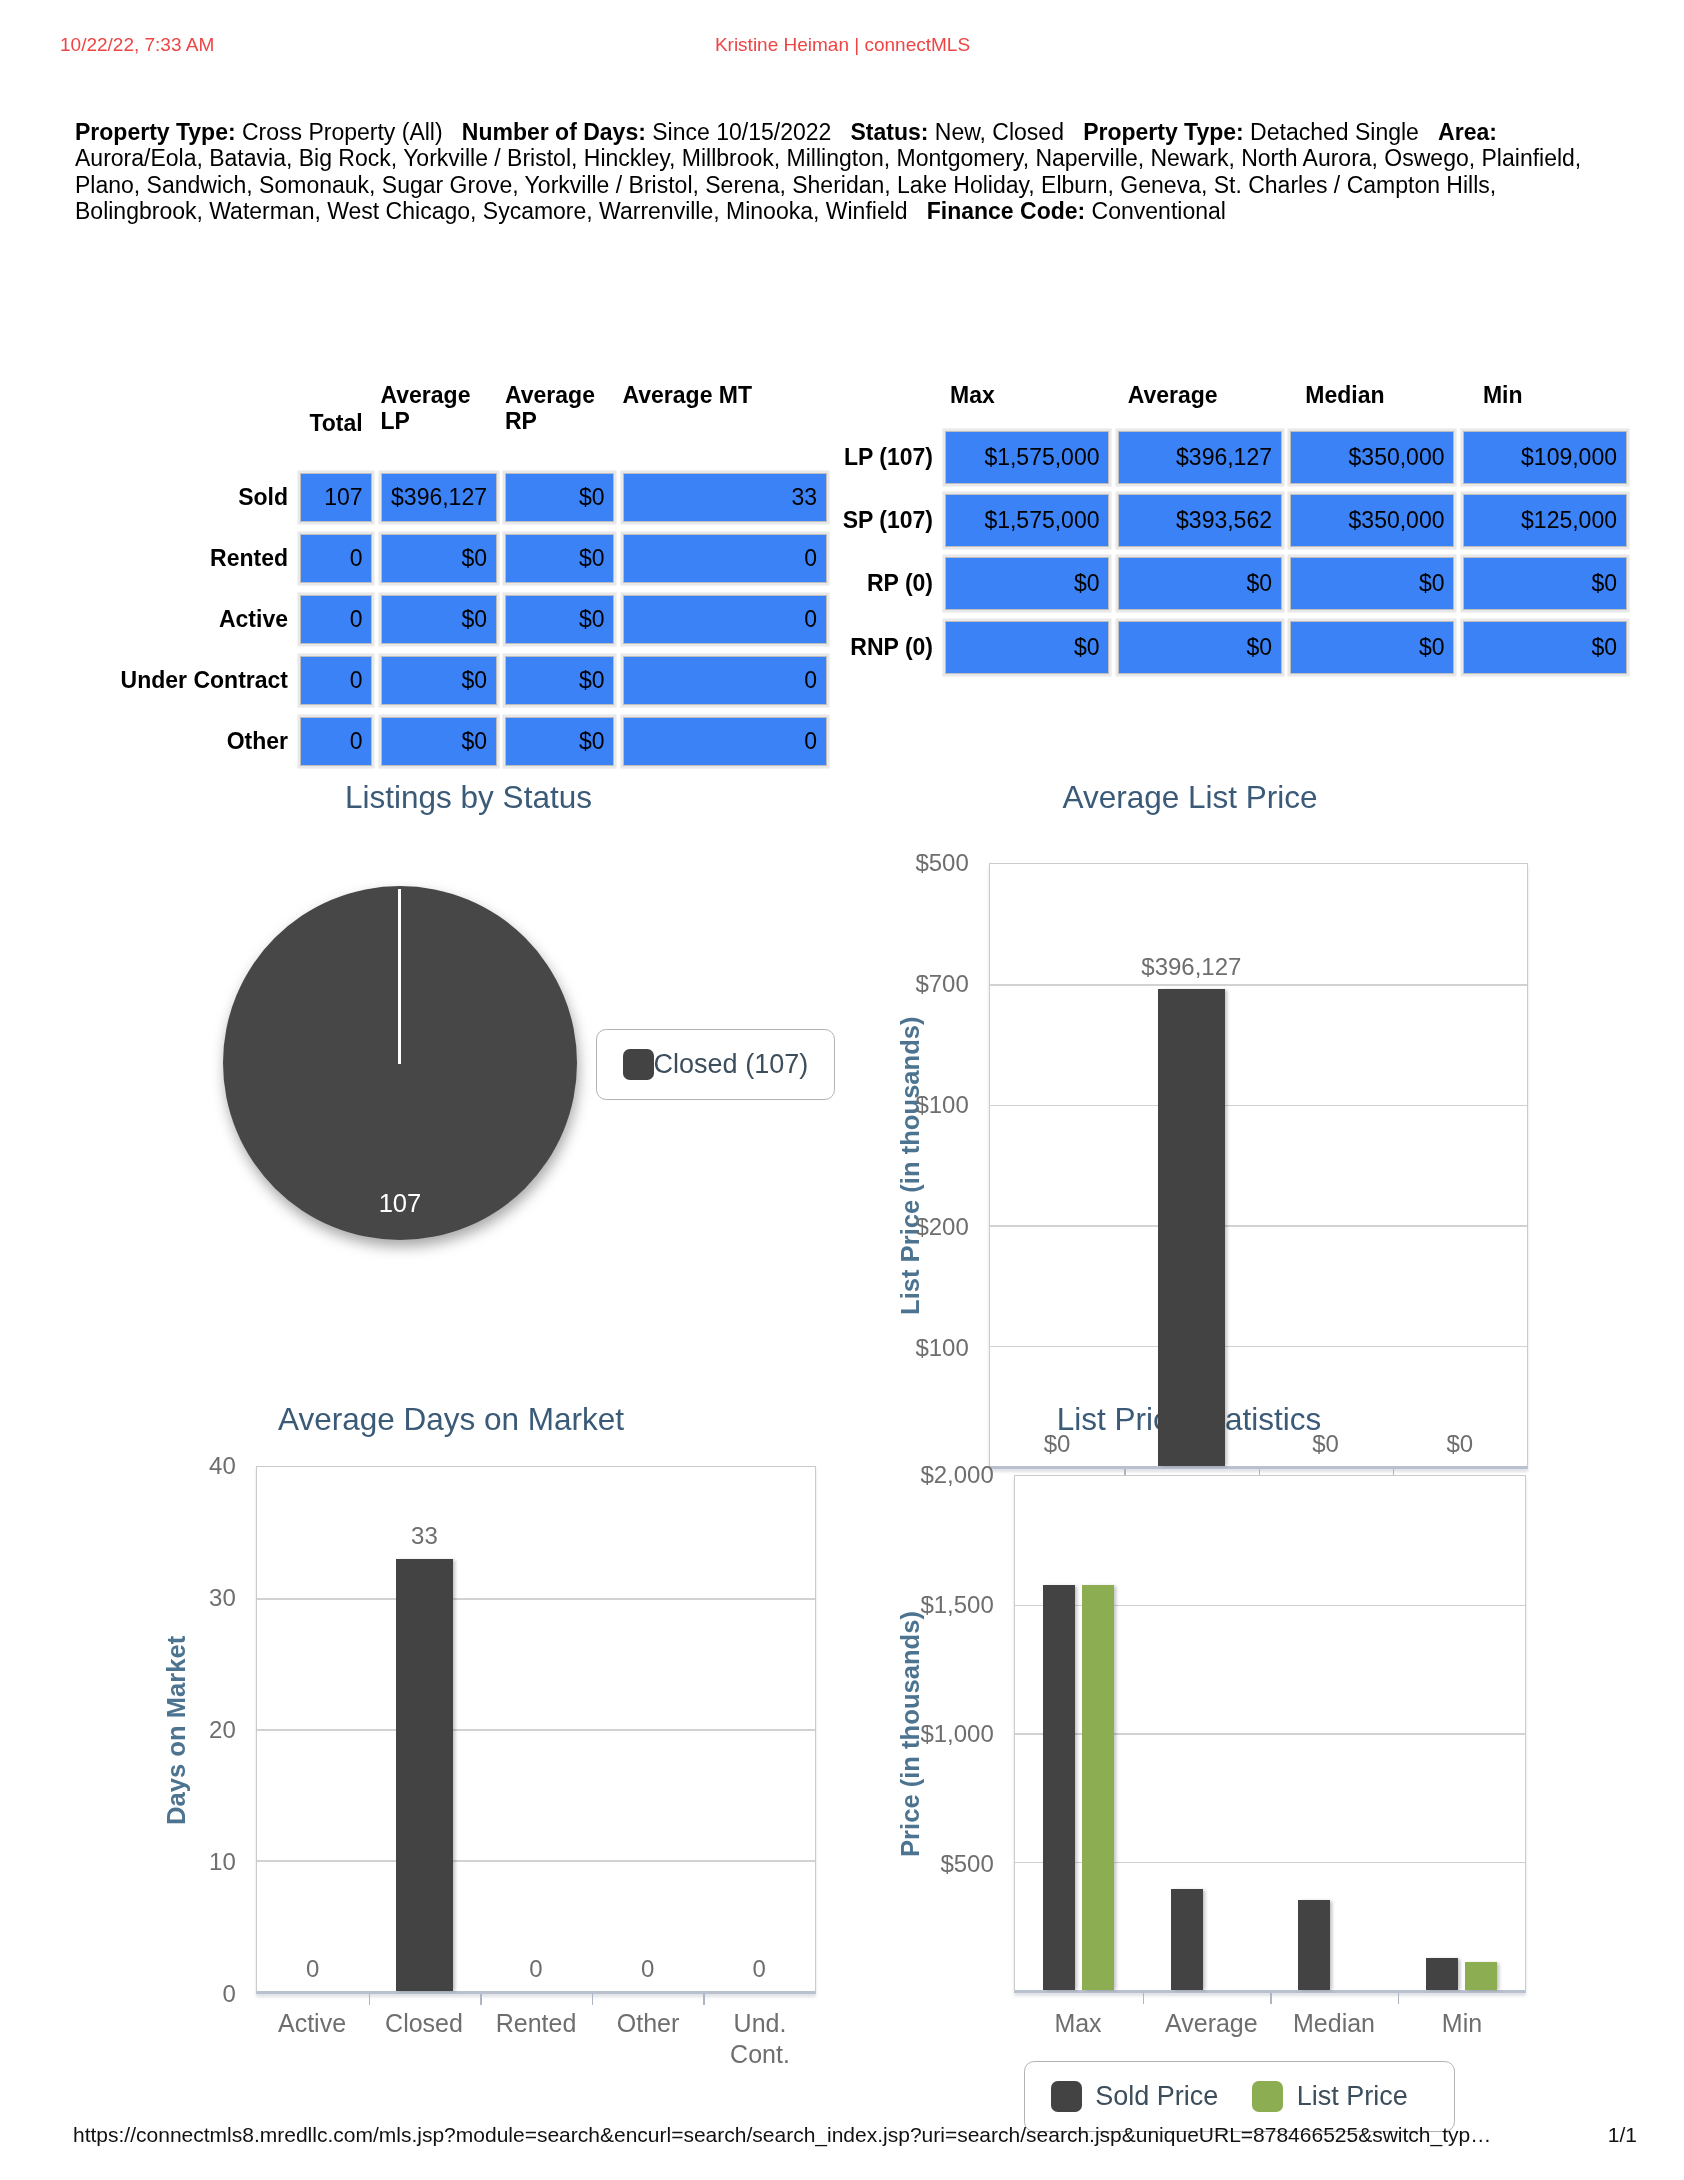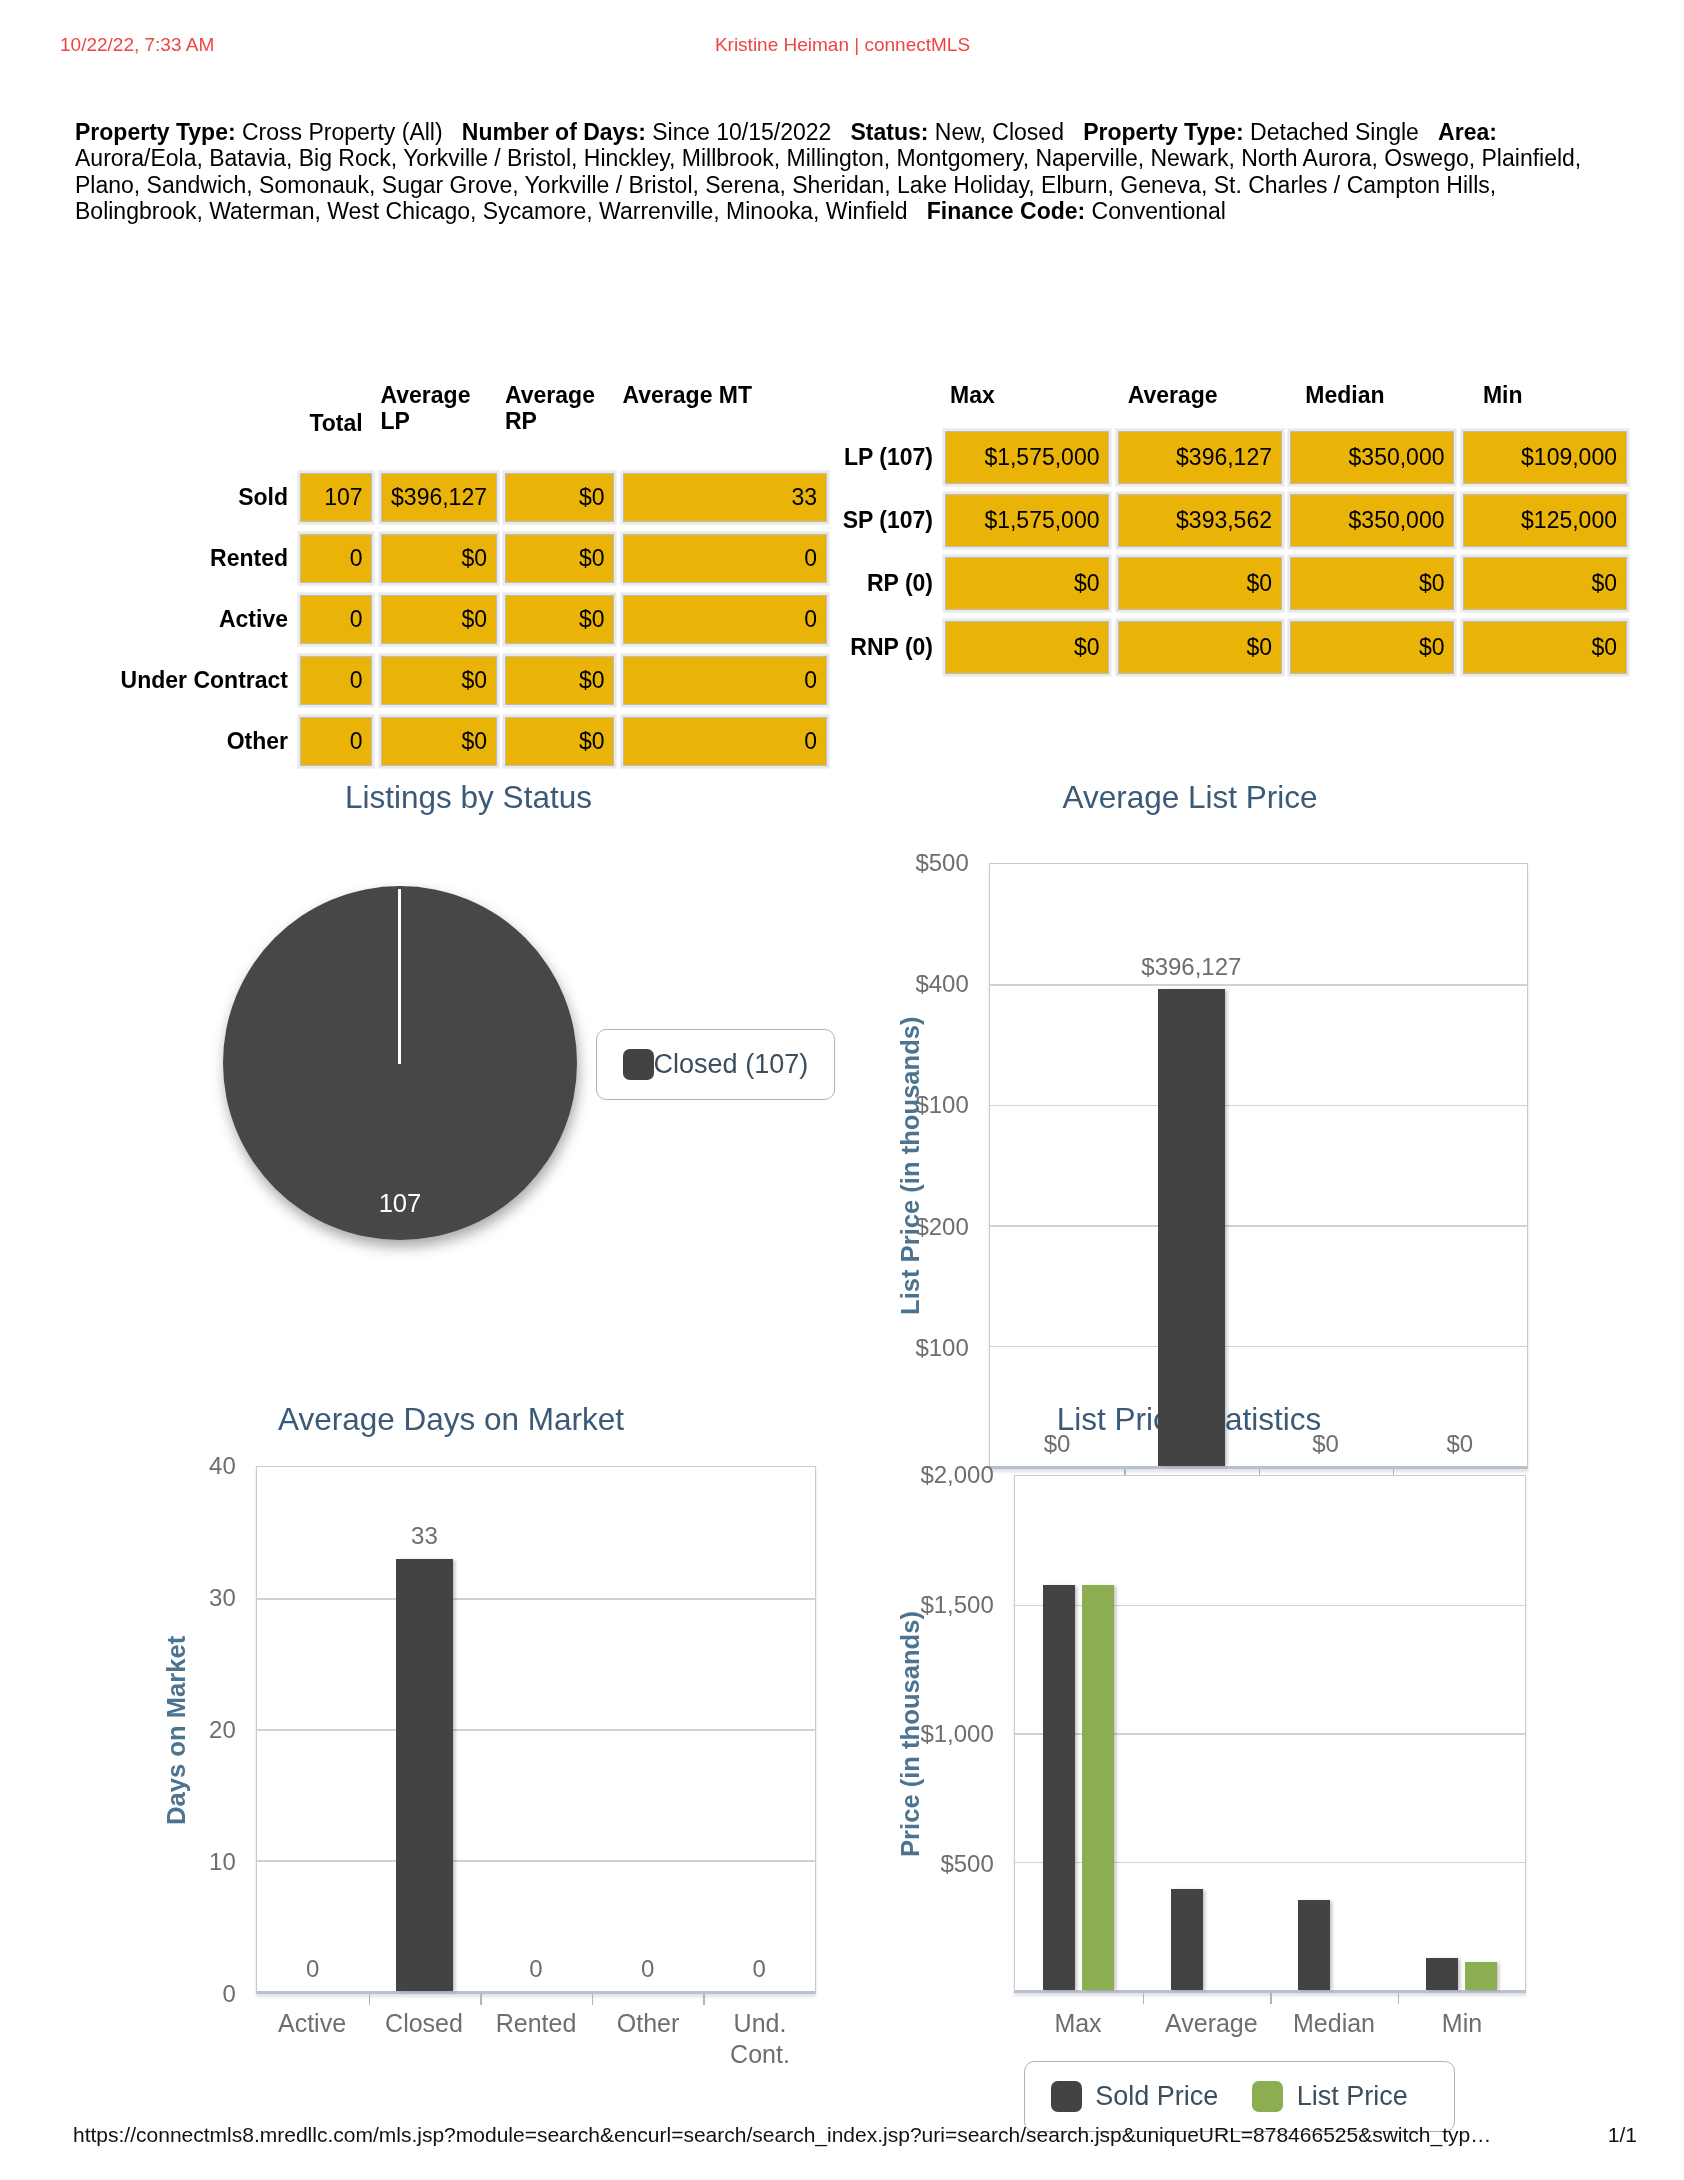--- a/index.html
+++ b/index.html
@@ -17,21 +17,21 @@
 
   
   .criteria{left:75px;top:119px;width:1542px;font-size:23px;line-height:26.4px;color:#000;}
   .criteria b{font-weight:bold;}
 
   
   .rtable{display:block;}
   .trow{display:flex;align-items:stretch;}
   .tlabel{font-weight:bold;font-size:23px;text-align:right;padding-right:12px;
           display:flex;align-items:center;justify-content:flex-end;}
-  .tcell{background:#eab308;border:1.7px solid #bdbdbd;box-shadow:0 0 0 2.6px #e9e9e9;
+  .tcell{background:#3b82f6;border:1.7px solid #bdbdbd;box-shadow:0 0 0 2.6px #e9e9e9;
          font-size:23px;text-align:right;padding-right:8.5px;margin-right:8.5px;
          display:flex;align-items:center;justify-content:flex-end;box-sizing:border-box;}
   .thead{font-weight:bold;font-size:23px;line-height:26.4px;}
 
   .status-table{left:75px;top:382px;}
   .status-table .tlabel{width:213px;}
   .status-table .c1{width:72px;}
   .status-table .c2{width:116px;}
   .status-table .c3{width:109px;}
   .status-table .c4{width:204px;}
@@ -218,21 +218,21 @@
       <div class="sw"></div>
       <div class="legtext">Closed (107)</div>
     </div>
   </div>
 
   <div class="chart vchart vc2">
     <div class="ctitle">Average List Price</div>
     <div class="ytitle">List Price (in thousands)</div>
     <div class="yticks">
         <div class="ytick" style="top: 0%;">$500</div>
-        <div class="ytick" style="top: 20%;">$400</div>
+        <div class="ytick" style="top: 20%;">$700</div>
         <div class="ytick" style="top: 40%;">$100</div>
         <div class="ytick" style="top: 60%;">$200</div>
         <div class="ytick" style="top: 80%;">$100</div>
       </div>
     <div class="plot">
       <div class="cells">
         <div class="cell">
           <div class="vlabel" style="bottom: calc(0% + 8.5px);">$0</div>
           <div class="bar" style="height: 0%;"></div>
         </div>

